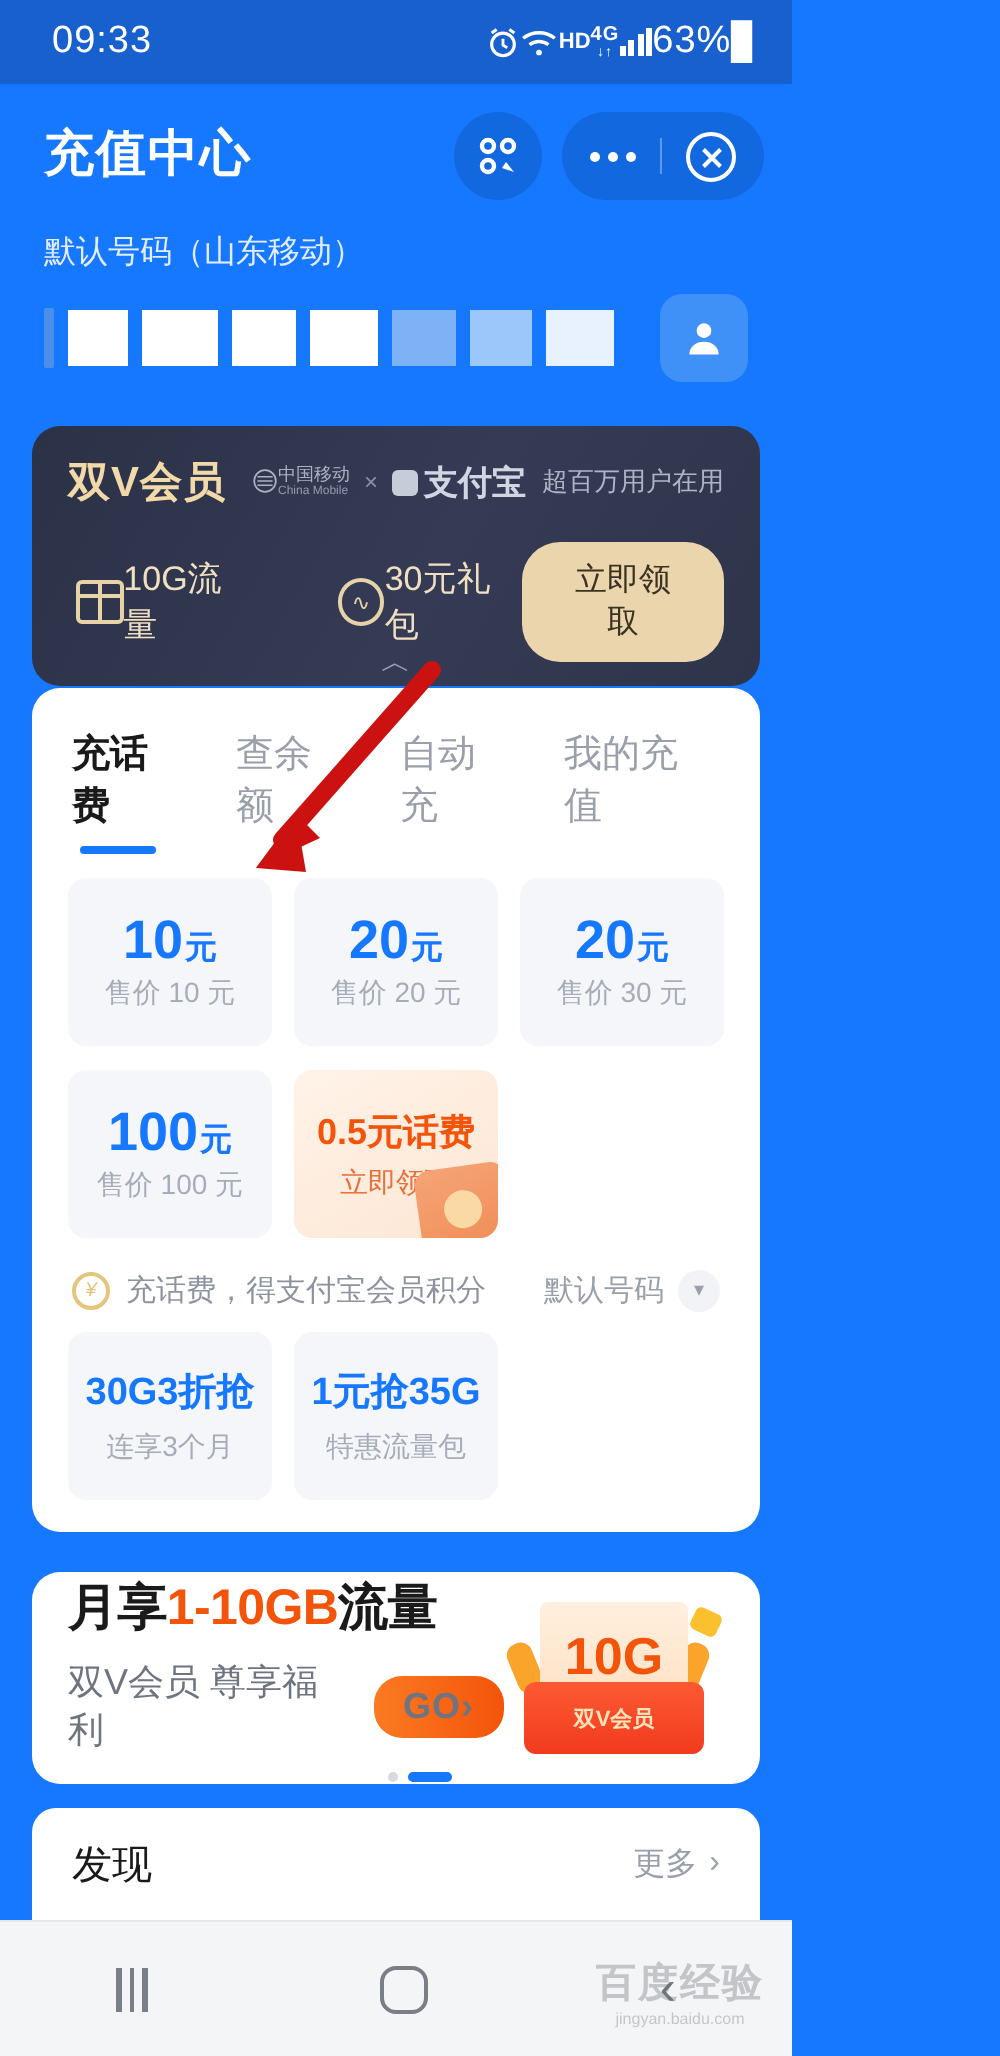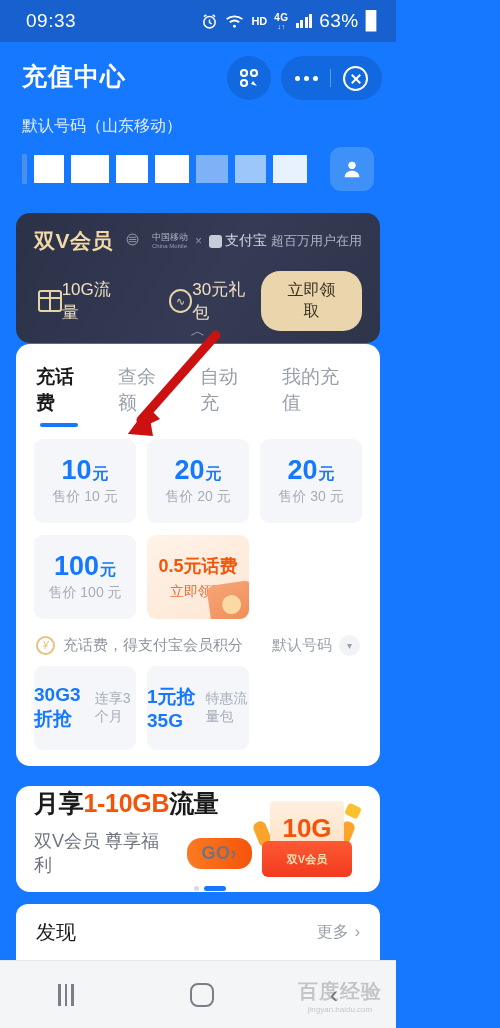--- a/index.html
+++ b/index.html
@@ -11,21 +11,21 @@
     position:relative;
   }
   #app { width:396px; height:1028px; position:relative; background:#1677FF; }
 
   
   .statusbar{
     height:42px; background:#1760CE; color:#fff;
     display:flex; align-items:center; justify-content:space-between;
     padding:0 16px 0 26px; font-size:19px; letter-spacing:.5px;
   }
-  .sb-right{ display:flex; align-items:center; gap:7px; }
+  .sb-right{ display:flex; align-items:center; }
   .sb-ic{ display:inline-flex; align-items:center; }
   .sb-hd{ font-size:11px; font-weight:bold; letter-spacing:0; }
   .sb-4g{ font-size:10px; font-weight:bold; line-height:1; text-align:center; }
   .sb-4g small{ display:block; font-size:7px; font-weight:normal; }
   .sb-batt{ font-size:18px; }
   .bars{ display:flex; align-items:flex-end; gap:1.5px; height:14px;}
   .bars i{ width:3px; background:#fff; display:block; }
   .bars i:nth-child(1){height:5px}.bars i:nth-child(2){height:8px}
   .bars i:nth-child(3){height:11px}.bars i:nth-child(4){height:14px}
 
@@ -63,27 +63,27 @@
 
   
   .vipbanner{
     position:absolute; left:16px; right:16px; top:213px; height:130px;
     background:linear-gradient(120deg,#2B3146 0%,#353B55 55%,#2E3449 100%);
     border-radius:14px; overflow:hidden;
   }
   .vip-top{ display:flex;align-items:center;padding:14px 18px 0 18px; }
   .vip-logo{ color:#F2D9A8; font-size:21px; font-weight:bold; letter-spacing:.5px; }
   .brandrow{ display:flex;align-items:center;gap:7px;margin-left:13px; }
-  .cm{ display:flex;align-items:flex-start;gap:13px;opacity:.78; }
+  .cm{ display:flex;align-items:center;gap:0;opacity:.78; }
   .cm-txt{ color:#cfd4e2;font-size:9px;line-height:1.05; }
   .cm-txt small{ display:block;font-size:6px;opacity:.8; }
   .xsym{ color:#8a90a6;font-size:12px; }
   .ali{ display:flex;align-items:center;gap:3px;opacity:.9; }
   .ali-sq{ width:13px;height:13px;border-radius:3px;background:#d8dce8;display:inline-block; }
-  .ali-txt{ color:#e3e7f2;font-size:14px;font-weight:normal; }
+  .ali-txt{ color:#e3e7f2;font-size:17px;font-weight:bold; }
   .vip-users{ margin-left:auto;color:#AEB4C6;font-size:13px; }
   .vip-bot{ display:flex;align-items:center;padding:16px 18px 0 22px;gap:0; }
   .perk{ display:flex;align-items:center;color:#F0DFC0;font-size:17px; }
   .perk:nth-of-type(2){ margin-left:42px; }
   .gift-ic{ width:24px;height:22px;border:2px solid #E8D3A8;border-radius:3px;position:relative;}
   .gift-ic:before{content:"";position:absolute;left:-2px;top:5px;width:24px;height:2px;background:#E8D3A8;}
   .gift-ic:after{content:"";position:absolute;left:9px;top:-2px;width:2px;height:22px;background:#E8D3A8;}
   .pulse-ic{ width:24px;height:24px;border:2px solid #E8D3A8;border-radius:50%;display:flex;align-items:center;justify-content:center;font-size:11px;color:#E8D3A8;}
   .vip-btn{
     margin-left:auto;background:#EBD5AC;color:#3A3322;font-size:16px;
@@ -133,21 +133,21 @@
   }
   .points-txt{ color:#8E949F; font-size:15px; }
   .allamt{ margin-left:auto;display:flex;align-items:center;gap:7px;color:#9AA0AB;font-size:15px; }
   .chev-circle{
     width:21px;height:21px;border-radius:50%;background:#F1F3F7;
     display:flex;align-items:center;justify-content:center;color:#9AA0AB;font-size:10px;
   }
   .grid2{ display:grid;grid-template-columns:repeat(3,1fr);gap:11px;padding:10px 18px 0 18px; }
   .deal{
     background:#F4F6FA;border-radius:9px;height:84px;
-    display:flex;flex-direction:row;align-items:center;justify-content:center;gap:6px;
+    display:flex;flex-direction:column;align-items:center;justify-content:center;gap:6px;
   }
   .deal .d1{ color:#1677FF;font-size:19px;font-weight:bold; }
   .deal .d2{ color:#A7ADB8;font-size:14px; }
 
   
   .banner2{
     position:absolute;left:16px;right:16px;top:786px;height:106px;background:#fff;
     border-radius:14px;display:flex;align-items:center;padding:0 18px;overflow:hidden;
   }
   .b2-left{ flex:1; }

